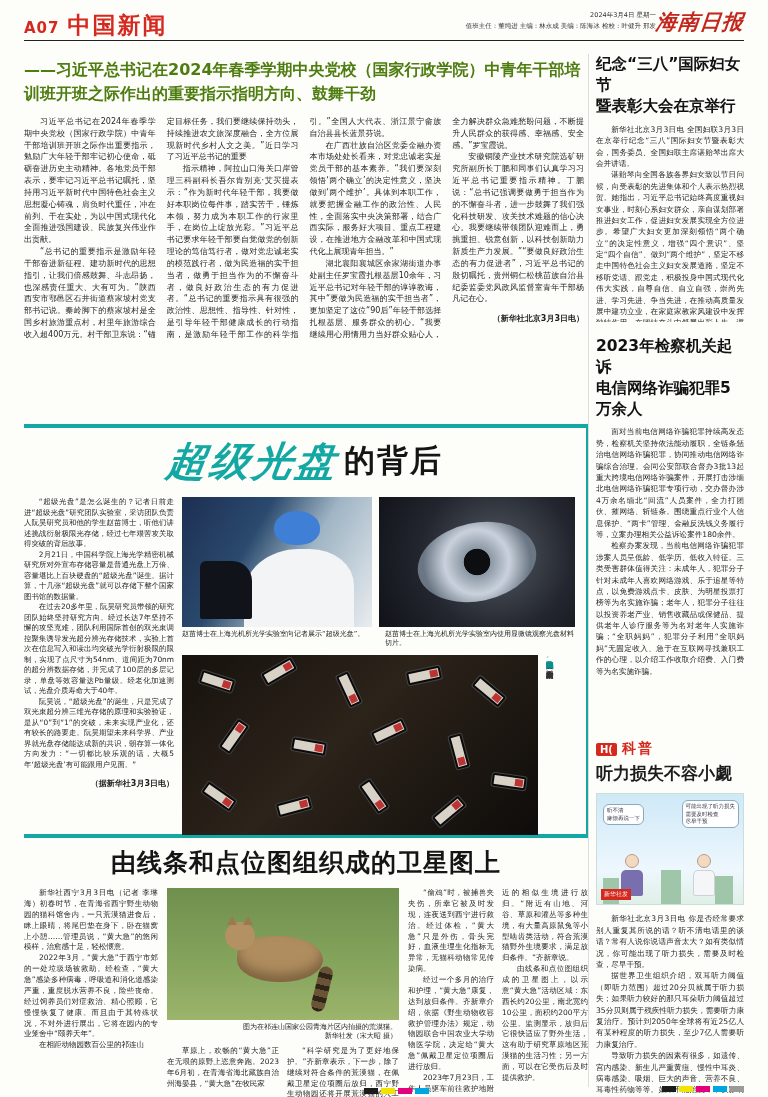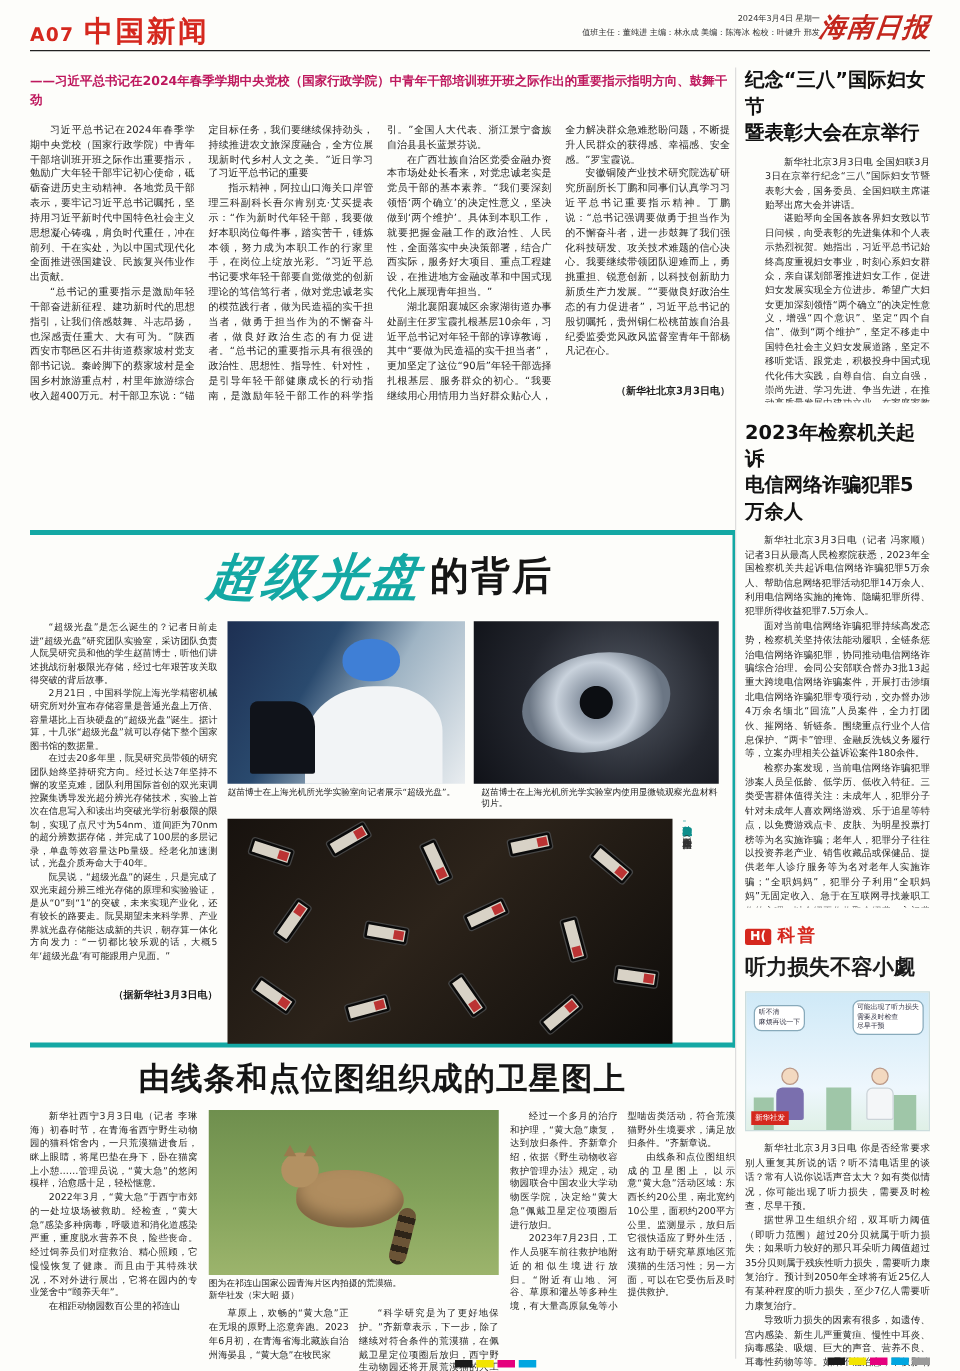--- a/index.html
+++ b/index.html
@@ -12,24 +12,24 @@
   .hdr-left { position:absolute; left:0; top:2px; display:flex; align-items:baseline; gap:8px; }
   .page-no { color:#d5281e; font-size:15px; font-weight:bold; letter-spacing:1px; }
   .section-name { color:#d5281e; font-size:23px; font-weight:bold; letter-spacing:2px; }
   .hdr-right { position:absolute; right:88px; top:2px; text-align:right; font-size:6.5px; color:#333; line-height:1.7; }
   .masthead { position:absolute; right:0; top:0; color:#c3261d; font-family:"DejaVu Serif","Liberation Serif",serif; font-style:italic; font-weight:bold; font-size:21px; letter-spacing:1px; transform:skewX(-6deg); }
   .hdr-rule { position:absolute; left:24px; right:24px; top:40px; border-top:1.5px solid #222; }
 
   
   .lead { position:absolute; left:24px; top:50px; width:560px; }
   .lead h1 { text-align:center; font-size:33px; line-height:1.18; font-weight:900; color:#111; letter-spacing:1px; }
-  .lead .sub { margin-top:8px; font-size:10px; font-weight:bold; line-height:1.5; color:#be185d; }
+  .lead .sub { margin-top:8px; font-size:16px; font-weight:bold; line-height:1.5; color:#4d7c0f; }
   .lead-body { margin-top:10px; height:232px; overflow:hidden; column-count:4; column-gap:11px; }
   .t { font-size:8px; line-height:1.48; text-align:justify; text-indent:2em; color:#262626; }
-  .byline { font-size:8px; text-align:right; font-weight:bold; margin-top:20px; }
+  .byline { font-size:8px; text-align:right; font-weight:bold; margin-top:8px; }
 
   
   .sidebar { position:absolute; left:596px; top:54px; width:148px; }
   .sb-title { font-size:15.5px; font-weight:900; line-height:1.35; color:#111; margin-bottom:7px; }
   .sb-body { margin-bottom:14px; overflow:hidden; }
   .sb-body .t { font-size:7.6px; line-height:1.5; }
   .kepu-head { display:flex; align-items:center; gap:5px; margin:4px 0 4px; }
   .kepu-logo { background:#d5281e; color:#fff; font-weight:900; font-size:10px; padding:1px 4px; border-radius:2px; }
   .kepu-label { color:#d5281e; font-weight:900; font-size:14px; letter-spacing:2px; }
   .kepu-title { font-size:17px; font-weight:900; margin:2px 0 8px; }
@@ -74,21 +74,21 @@
   .cat-cols { display:flex; gap:9px; margin-top:9px; }
   .cat-c1 { width:134px; height:212px; overflow:hidden; }
   .cat-mid { width:232px; }
   .cat-right { flex:1; height:212px; overflow:hidden; column-count:2; column-gap:8px; }
   .cat-cols .t { font-size:7.5px; line-height:1.45; }
   .ph-cat { width:232px; height:132px; background:linear-gradient(#6f8f4e,#84a35b 55%,#9cb46c); }
   .cat-shape { position:absolute; left:70px; top:48px; width:86px; height:46px; background:#b08d5f; border-radius:45% 55% 50% 50%; box-shadow:inset 0 -8px 12px #7d6340; }
   .cat-head { position:absolute; left:58px; top:34px; width:30px; height:28px; background:#b39162; border-radius:50%; }
   .ear { position:absolute; width:0; height:0; border-left:5px solid transparent; border-right:5px solid transparent; border-bottom:9px solid #9a7a4e; top:-6px; }
   .cat-tail { position:absolute; left:148px; top:78px; width:14px; height:46px; border-radius:7px; background:repeating-linear-gradient(#6b5436 0 7px,#2e2418 7px 12px); transform:rotate(14deg); }
-  .cat-cap { margin:3px 2px 4px 0; }
+  .cat-cap { text-align:right; margin:3px 2px 4px 0; }
   .cat-under { display:flex; gap:8px; height:60px; overflow:hidden; margin-top:2px; }
   .cat-under .t { flex:1; }
 
   
   .regs { position:absolute; display:flex; gap:3px; }
   .regs span { width:14px; height:6px; display:inline-block; }
 
   .divider-v { position:absolute; left:588px; top:54px; bottom:10px; border-left:1px solid #ddd; }
 </style>
 </head>
@@ -195,44 +195,44 @@
           <div class="cat-tail"></div>
         </div>
         <div class="caption cat-cap" style="white-space:pre-line;">图为在祁连山国家公园青海片区内拍摄的荒漠猫。
 新华社发（宋大昭 摄）</div>
         <div class="cat-under">
           <p class="t">草原上，欢畅的“黄大急”正在无垠的原野上恣意奔跑。2023年6月初，在青海省海北藏族自治州海晏县，“黄大急”在牧民家</p>
           <p class="t">“科学研究是为了更好地保护。”齐新章表示，下一步，除了继续对符合条件的荒漠猫，在佩戴卫星定位项圈后放归，西宁野生动物园还将开展荒漠猫的人工繁育，为青藏高原本土物种保护作出更多贡献。</p>
         </div>
       </div>
       <div class="cat-right">
+        <p class="t">“偷鸡”时，被捕兽夹夹伤，所幸它被及时发现，连夜送到西宁进行救治。经过体检，“黄大急”只是外伤，骨头完好，血液生理生化指标无异常，无猫科动物常见传染病。</p>
         <p class="t">经过一个多月的治疗和护理，“黄大急”康复，达到放归条件。齐新章介绍，依据《野生动物收容救护管理办法》规定，动物园联合中国农业大学动物医学院，决定给“黄大急”佩戴卫星定位项圈后进行放归。</p>
         <p class="t">2023年7月23日，工作人员驱车前往救护地附近的相似生境进行放归。“附近有山地、河谷、草原和灌丛等多种生境，有大量高原鼠兔等小型啮齿类活动，符合荒漠猫野外生境要求，满足放归条件。”齐新章说。</p>
         <p class="t">由线条和点位图组织成的卫星图上，以示意“黄大急”活动区域：东西长约20公里，南北宽约10公里，面积约200平方公里。监测显示，放归后它很快适应了野外生活，这有助于研究草原地区荒漠猫的生活习性；另一方面，可以在它受伤后及时提供救护。</p>
       </div>
     </div>
   </div>
 
   <div class="sidebar">
     <div class="sb-title">
       <span>纪念“三八”国际妇女节</span><br>
       <span>暨表彰大会在京举行</span>
     </div>
-    <div class="sb-body" style="height:198px;margin-left:16px;">
+    <div class="sb-body" style="height:198px;">
       <p class="t">新华社北京3月3日电 全国妇联3月3日在京举行纪念“三八”国际妇女节暨表彰大会，国务委员、全国妇联主席谌贻琴出席大会并讲话。</p>
       <p class="t">谌贻琴向全国各族各界妇女致以节日问候，向受表彰的先进集体和个人表示热烈祝贺。她指出，习近平总书记始终高度重视妇女事业，时刻心系妇女群众，亲自谋划部署推进妇女工作，促进妇女发展实现全方位进步。希望广大妇女更加深刻领悟“两个确立”的决定性意义，增强“四个意识”、坚定“四个自信”、做到“两个维护”，坚定不移走中国特色社会主义妇女发展道路，坚定不移听党话、跟党走，积极投身中国式现代化伟大实践，自尊自信、自立自强，崇尚先进、学习先进、争当先进，在推动高质量发展中建功立业，在家庭家教家风建设中发挥独特作用，在团结奋斗中舒展出彩人生，谱写“半边天”更加绚丽的华章，以实干实绩为强国建设、民族复兴伟业贡献巾帼智慧和力量。</p>
 
     </div>
 
     <div class="sb-title">
       <span>2023年检察机关起诉</span><br>
       <span>电信网络诈骗犯罪5万余人</span>
     </div>
     <div class="sb-body" style="height:300px;">
-      <p class="t">新华社北京3月3日电（记者 冯家顺）记者3日从最高人民检察院获悉，2023年全国检察机关共起诉电信网络诈骗犯罪5万余人、帮助信息网络犯罪活动犯罪14万余人、利用电信网络实施的掩饰、隐瞒犯罪所得、犯罪所得收益犯罪7.5万余人。</p>
       <p class="t">面对当前电信网络诈骗犯罪持续高发态势，检察机关坚持依法能动履职，全链条惩治电信网络诈骗犯罪，协同推动电信网络诈骗综合治理。会同公安部联合督办3批13起重大跨境电信网络诈骗案件，开展打击涉缅北电信网络诈骗犯罪专项行动，交办督办涉4万余名缅北“回流”人员案件，全力打团伙、摧网络、斩链条。围绕重点行业个人信息保护、“两卡”管理、金融反洗钱义务履行等，立案办理相关公益诉讼案件180余件。</p>
       <p class="t">检察办案发现，当前电信网络诈骗犯罪涉案人员呈低龄、低学历、低收入特征。三类受害群体值得关注：未成年人，犯罪分子针对未成年人喜欢网络游戏、乐于追星等特点，以免费游戏点卡、皮肤、为明星投票打榜等为名实施诈骗；老年人，犯罪分子往往以投资养老产业、销售收藏品或保健品、提供老年人诊疗服务等为名对老年人实施诈骗；“全职妈妈”，犯罪分子利用“全职妈妈”无固定收入、急于在互联网寻找兼职工作的心理，以介绍工作收取介绍费、入门费等为名实施诈骗。</p>
     </div>
 
     <div class="kepu-head">
       <span class="kepu-logo">H(</span>
       <span class="kepu-label">科普</span>
     </div>
     <div class="kepu-title">听力损失不容小觑</div>
 

